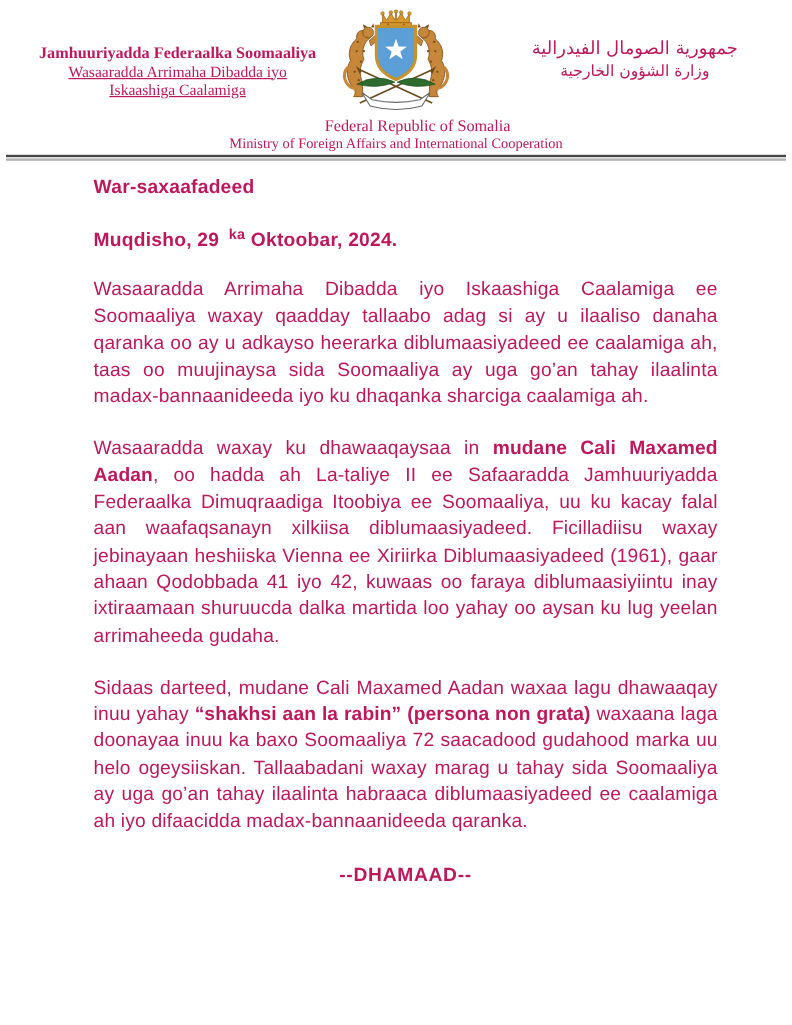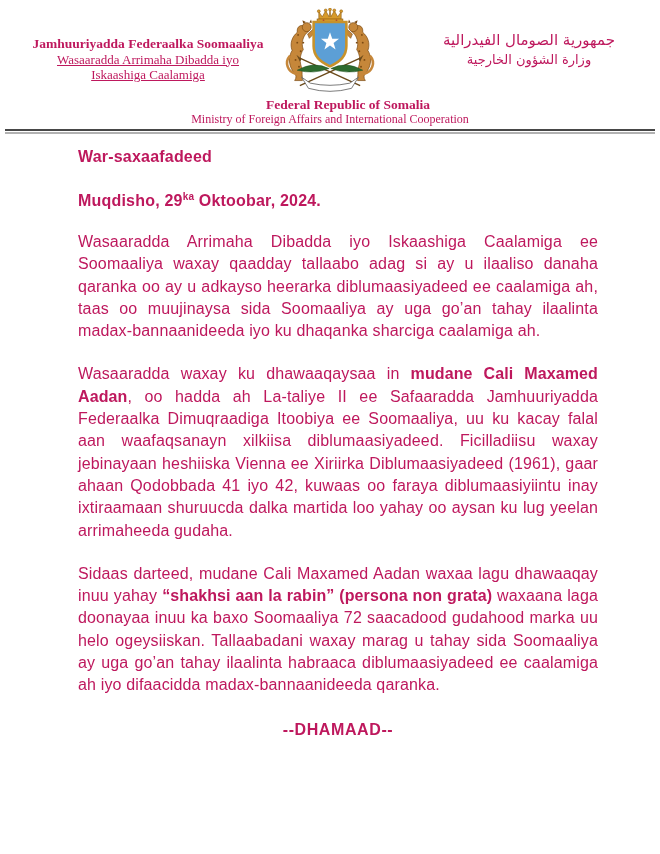--- a/index.html
+++ b/index.html
@@ -39,21 +39,21 @@
   }
   .hdr-arabic .a1 { font-weight: normal; font-size: 15px; }
   .hdr-arabic .a2 { font-size: 13px; }
 
   .hdr-center {
     position: absolute; left: 0; top: 97px; width: 660px;
     text-align: center;
     font-family: "Liberation Serif", serif;
     line-height: 15px;
   }
-  .hdr-center .c1 { font-weight: bold; font-size: 13.5px; padding-left: 36px; }
+  .hdr-center .c1 { font-weight: normal; font-size: 13.5px; padding-left: 36px; }
   .hdr-center .c2 { font-size: 12px; }
 
   .divider {
     position: absolute; top: 129px; left: 5px; right: 5px;
     height: 2px; background: #474747;
     box-shadow: 0 3px 0 0 #b2b2b2;
   }
 
   
   .content {
@@ -65,21 +65,21 @@
   .title {
     font-weight: bold; font-size: 16px;
     margin-top: 16px;
     letter-spacing: 0.2px;
   }
   .dateline {
     font-weight: bold; font-size: 16px;
     margin-top: 26px;
     letter-spacing: 0.2px;
   }
-  .dateline sup { font-size: 10px; line-height: 0; }
+  .dateline sup { font-size: 12px; line-height: 0; margin-left: 8px; }
   .paragraphs p {
     margin: 21px 0 0 0;
     font-size: 16px;
     line-height: 22.3px;
     text-align: justify;
     text-justify: inter-word;
     letter-spacing: 0.15px;
   }
   .paragraphs p b { letter-spacing: 0.1px; }
   .closing {

